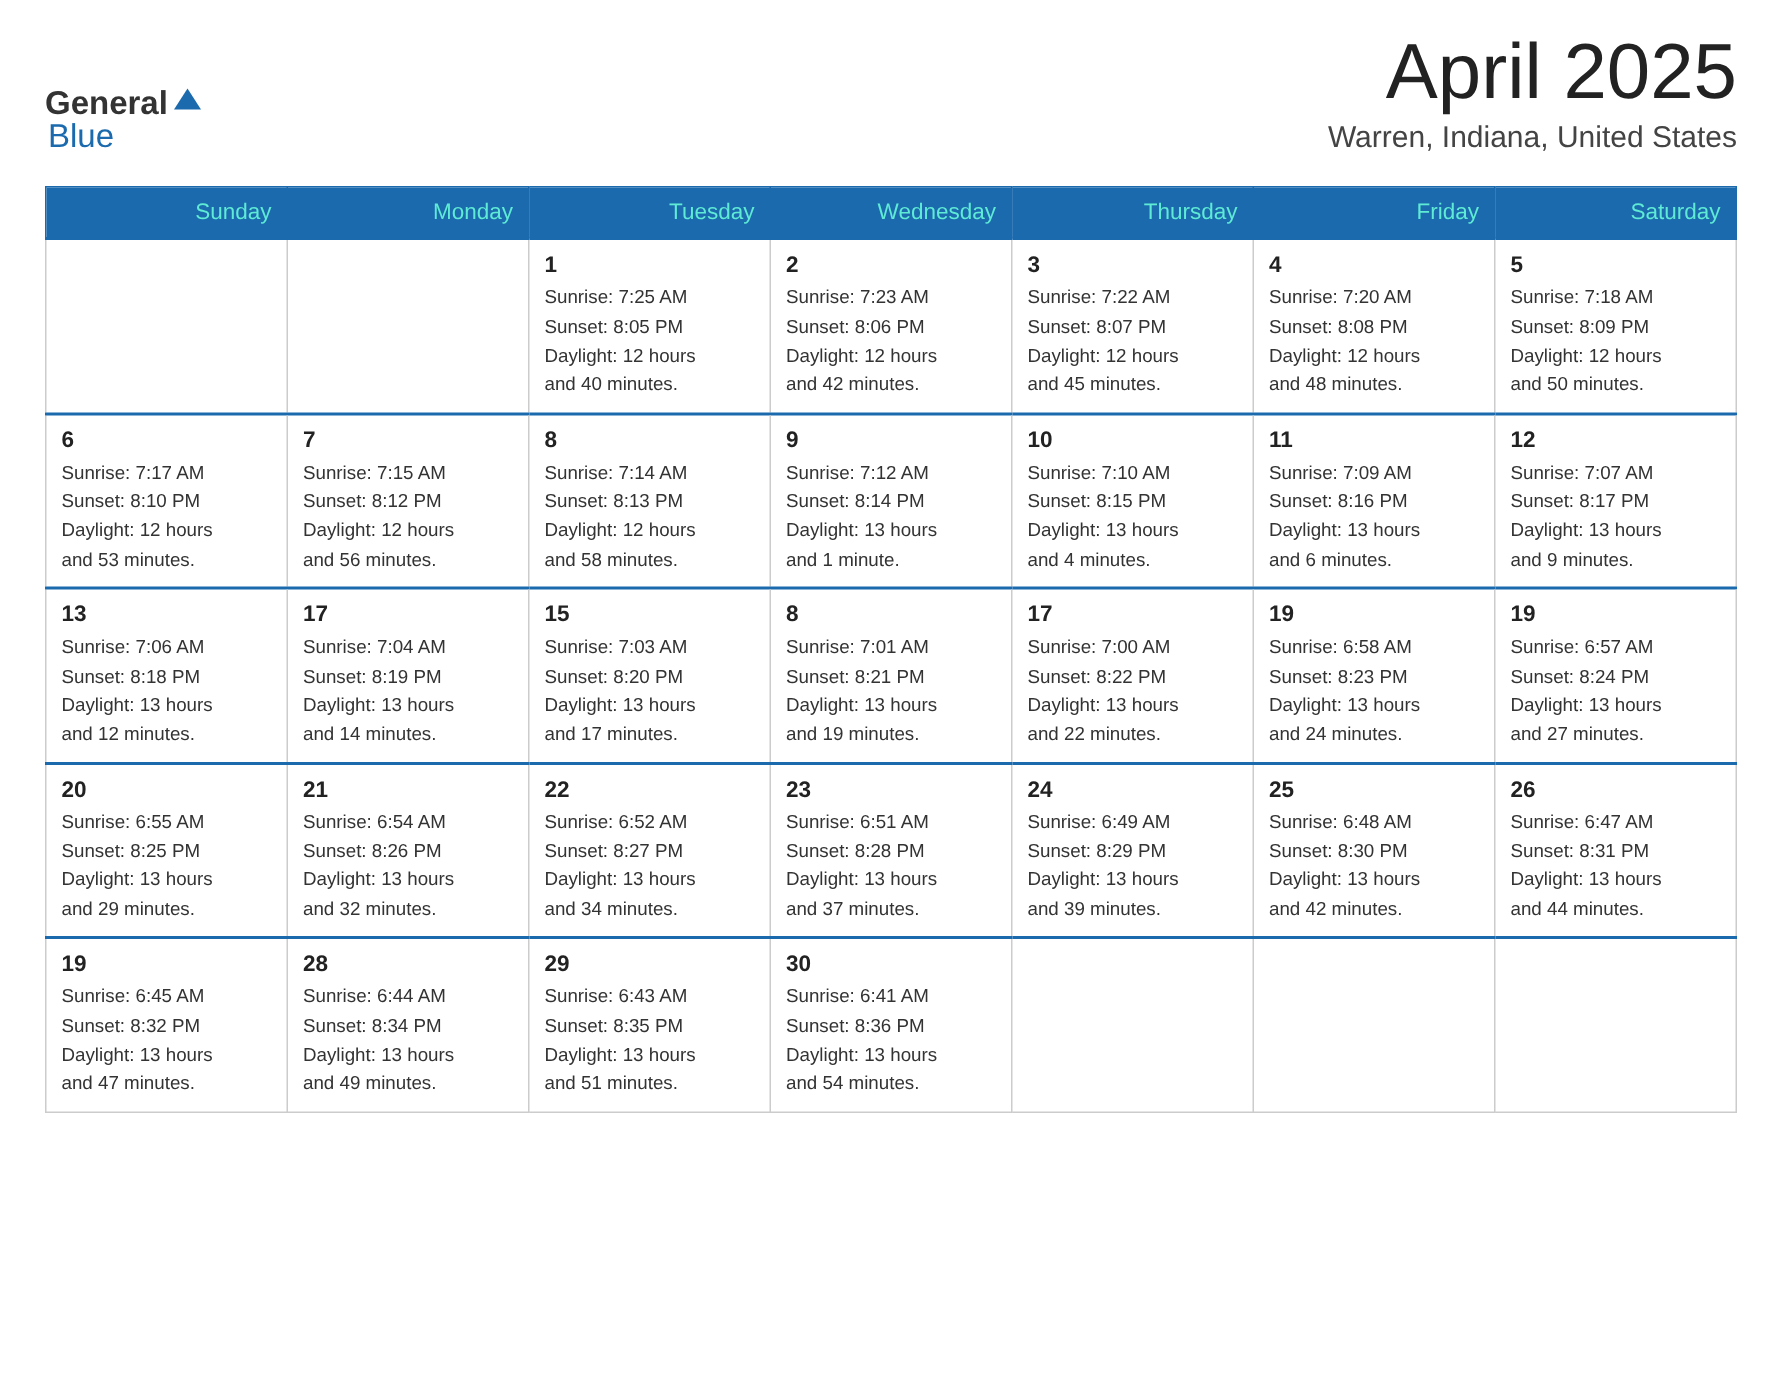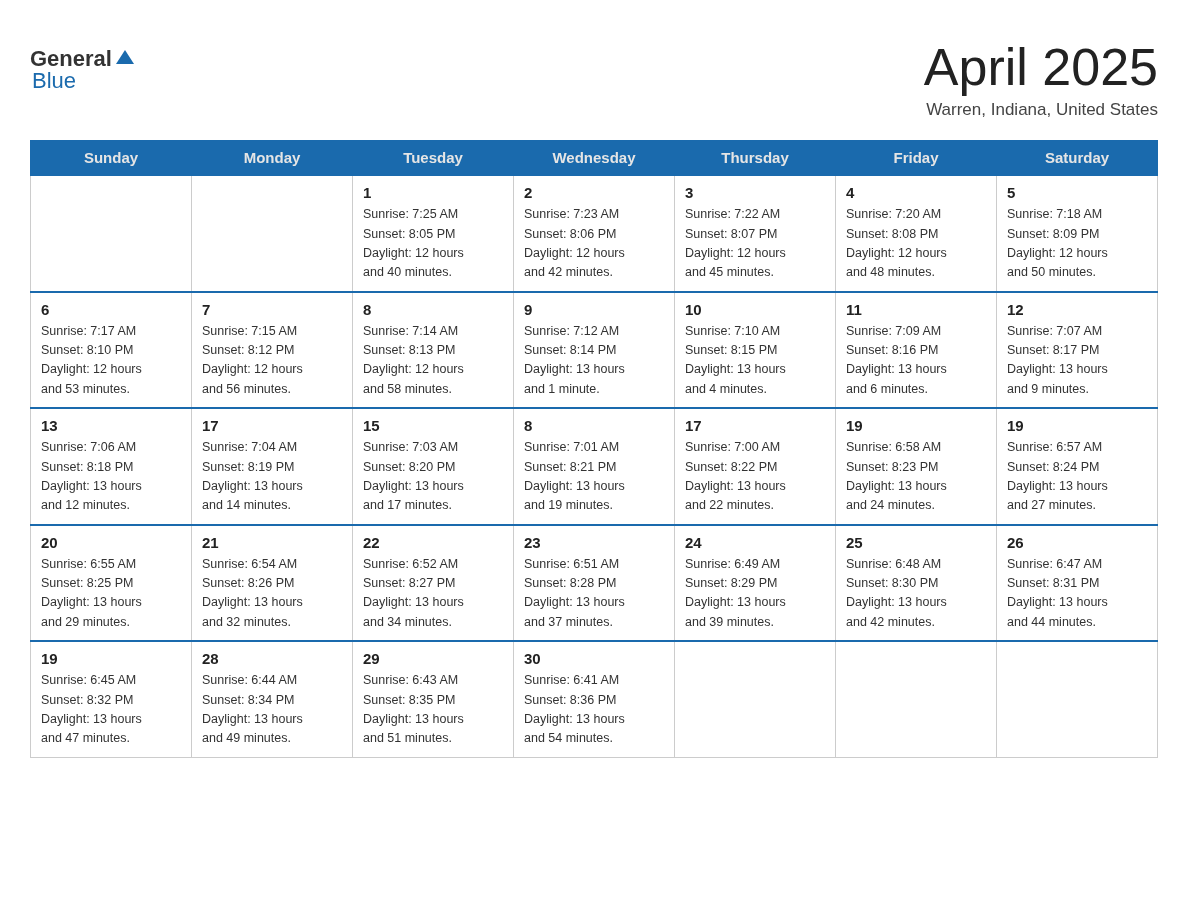--- a/index.html
+++ b/index.html
@@ -6,64 +6,63 @@
     body {
       font-family: Arial, sans-serif;
       background: #fff;
       width: 1188px;
       min-height: 918px;
       padding: 20px 30px;
     }
     .header-area {
       display: flex;
       justify-content: space-between;
-      align-items: center;
+      align-items: flex-end;
       margin-bottom: 20px;
     }
     .logo {
       display: flex;
       align-items: center;
       gap: 4px;
     }
     .logo-text-general {
       font-size: 22px;
       font-weight: bold;
       color: #333;
     }
     .logo-text-blue {
       font-size: 22px;
       font-weight: normal;
       color: #1a6aad;
     }
     .title-area {
       text-align: right;
-      margin-top: 19px;
     }
     .month-title {
       font-size: 52px;
       font-weight: normal;
       color: #222;
       line-height: 1.1;
     }
     .location-title {
-      font-size: 17px;
+      font-size: 20px;
       color: #444;
       margin-top: 4px;
     }
     .calendar {
       width: 100%;
       border-collapse: collapse;
     }
     .calendar th {
       background-color: #1a6aad;
-      color: #e5e5e5;
-      text-align: center;
+      color: #5eead4;
+      text-align: right;
       padding: 8px 10px;
       font-size: 15px;
-      font-weight: bold;
+      font-weight: normal;
       border: 1px solid #1a6aad;
     }
     .calendar td {
       vertical-align: top;
       padding: 8px 10px;
       border: 1px solid #ccc;
       width: 14.28%;
       min-height: 90px;
       font-size: 13px;
       color: #333;

